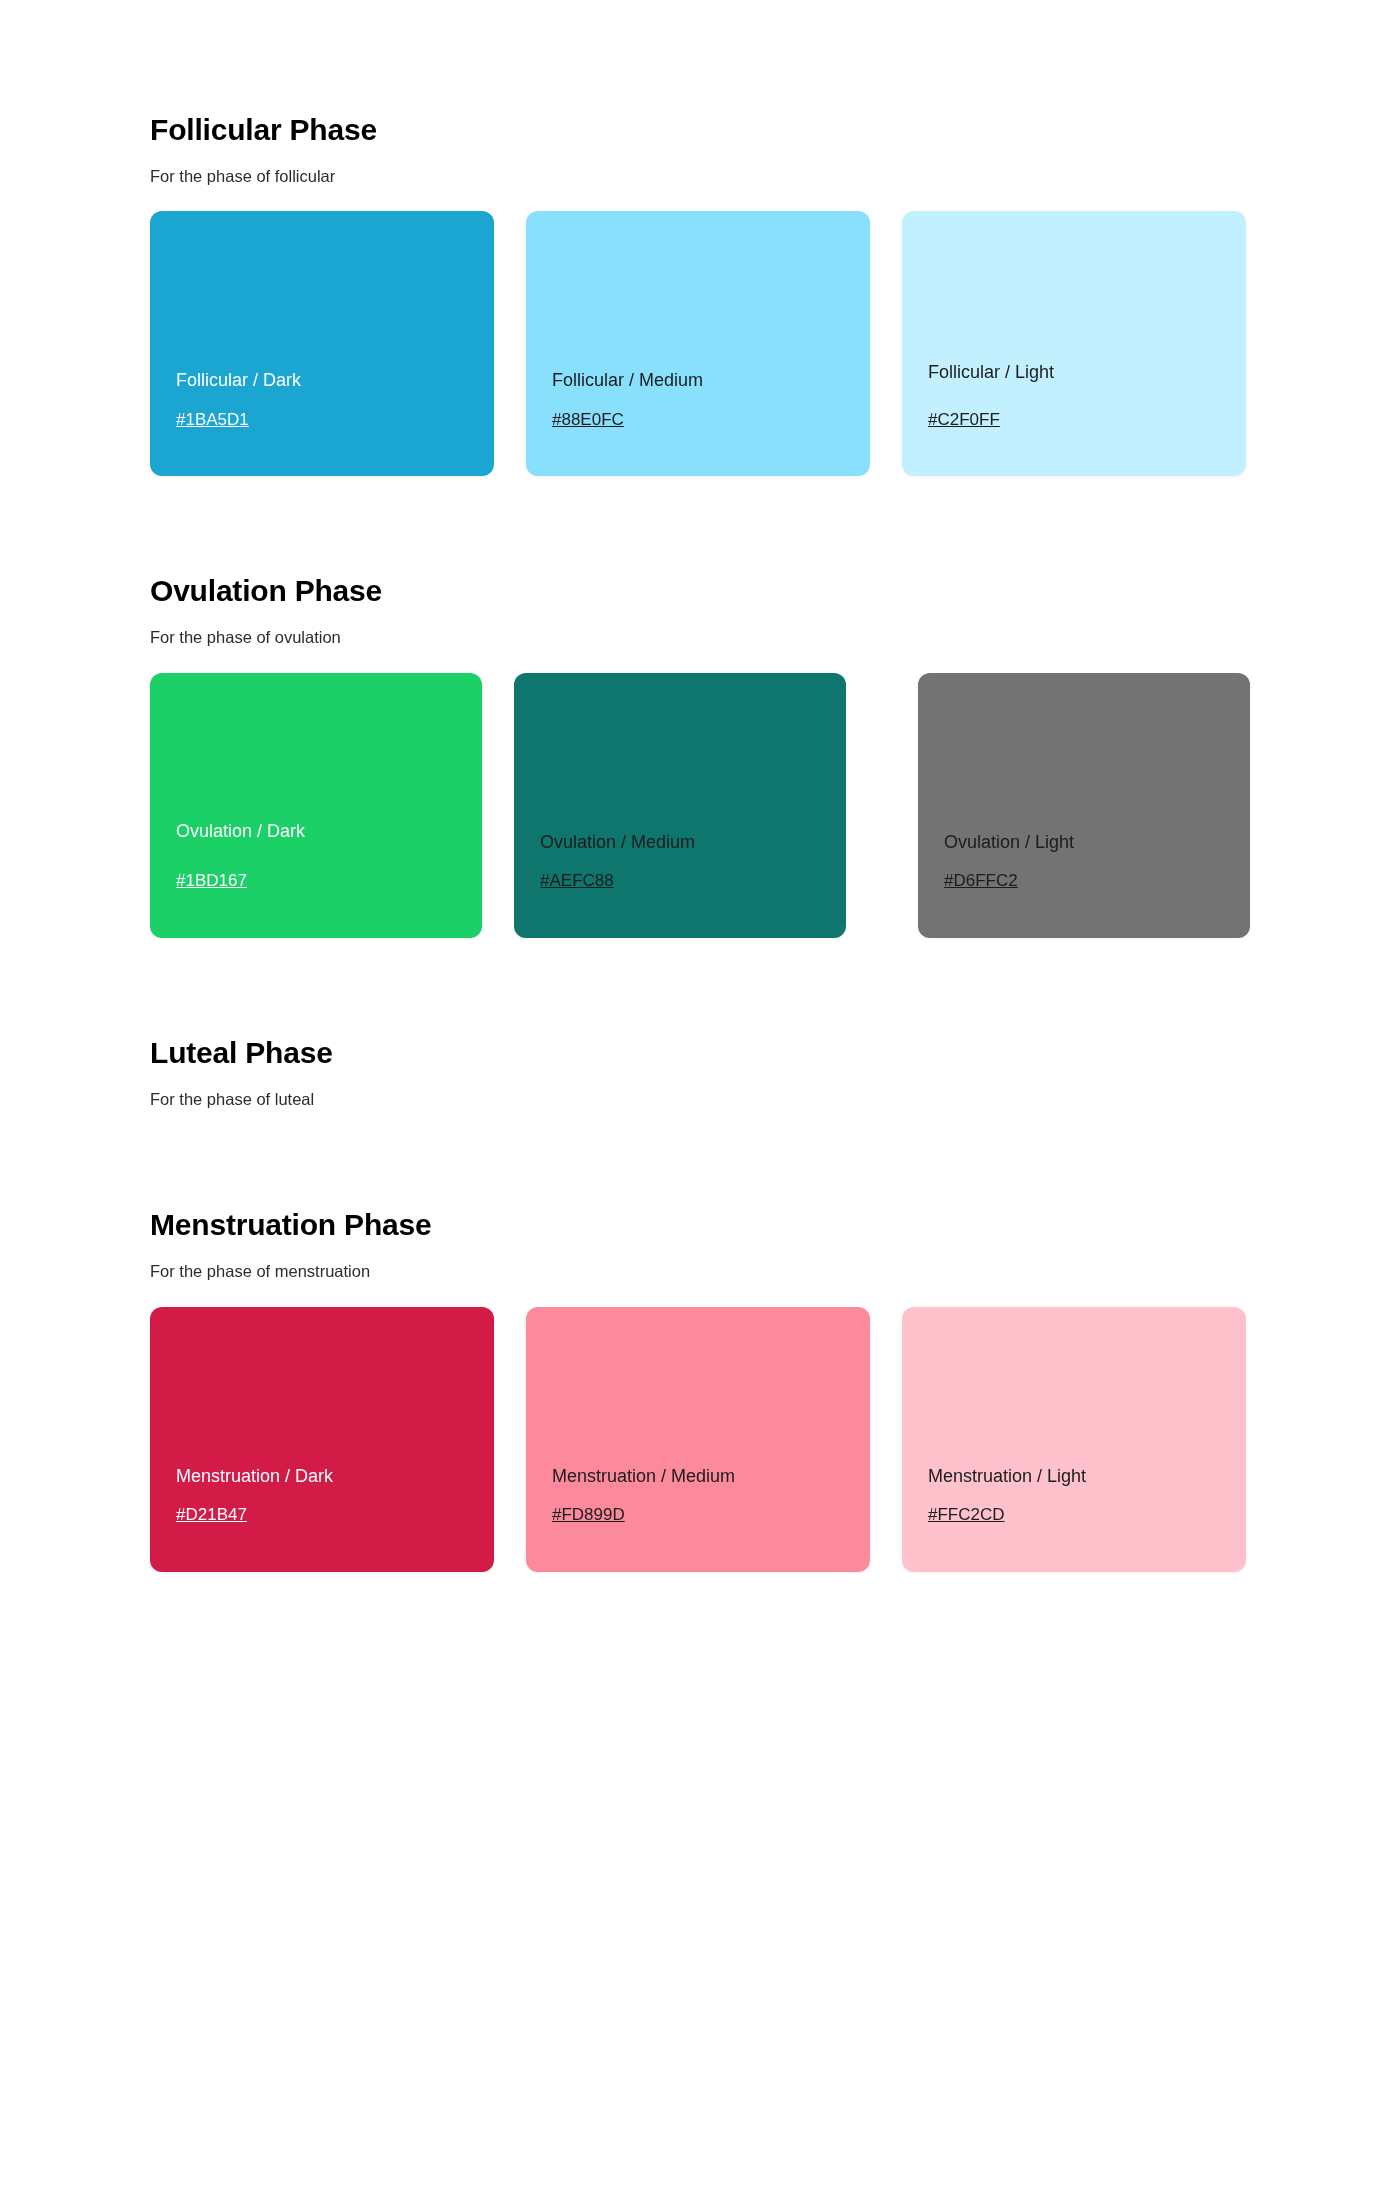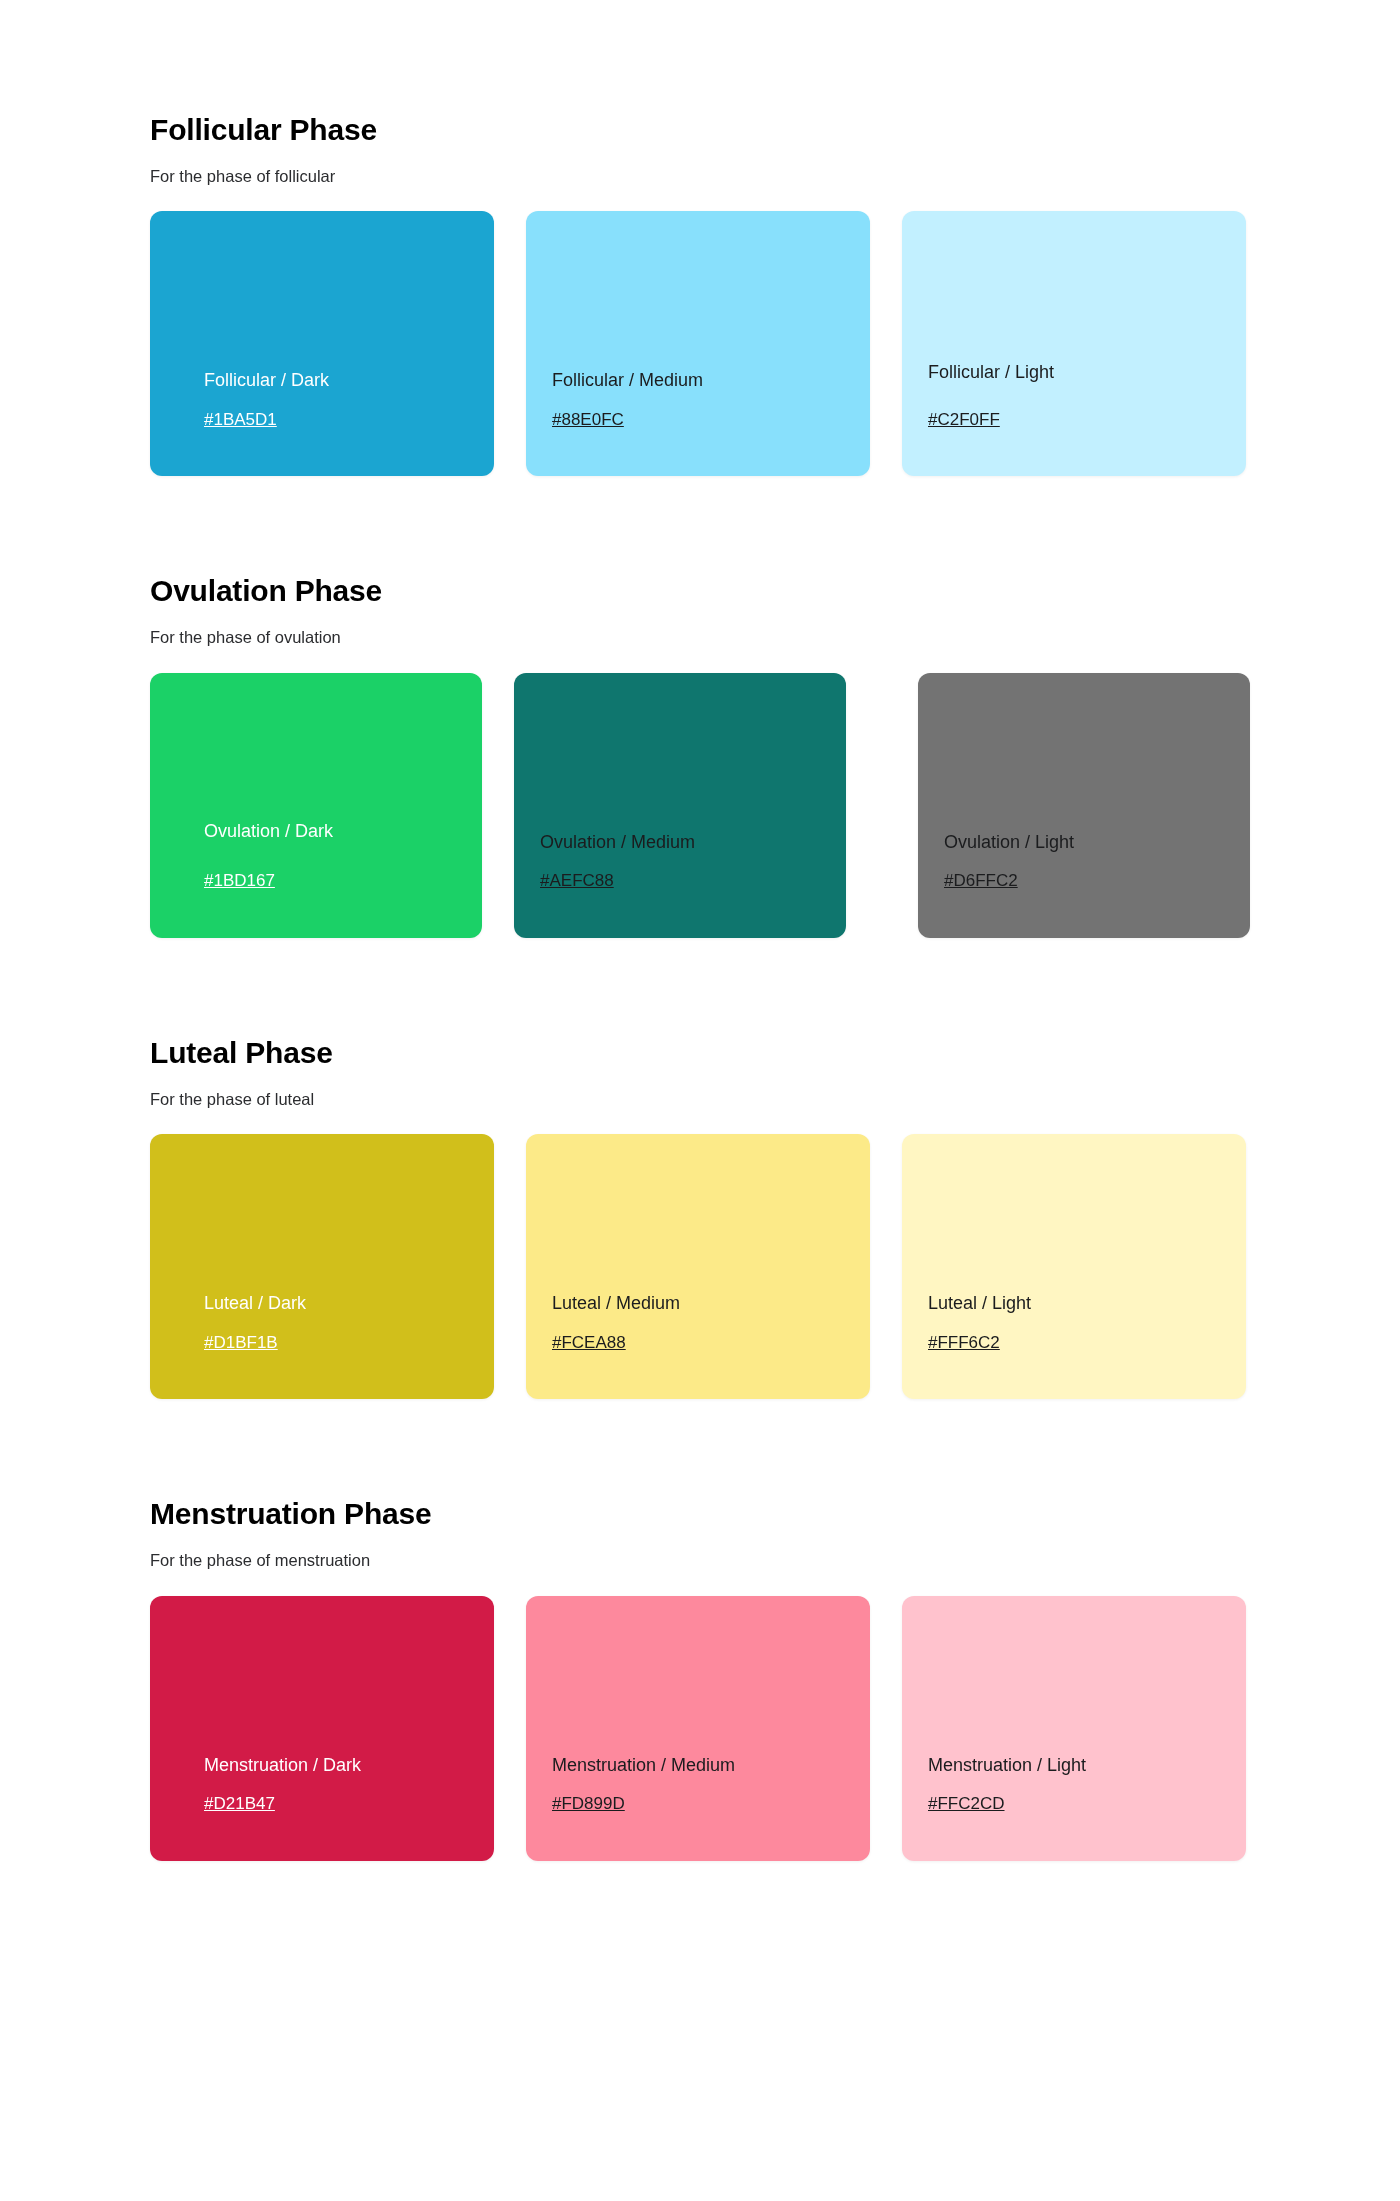--- a/index.html
+++ b/index.html
@@ -77,21 +77,21 @@
   }
 
   .swatch-hex {
     font-size:17px;
     font-weight:400;
     line-height:1.2;
     text-decoration:underline;
   }
 
   .on-dark .swatch-name,
-  .on-dark .swatch-hex { color:#ffffff;margin-left:28px; }
+  .on-dark .swatch-hex { color:#ffffff; }
 
   .on-light .swatch-name,
   .on-light .swatch-hex { color:#1b1c1e; }
 </style>
 </head>
 <body style="background: rgb(255, 255, 255);">
 
 <div class="page">
   <div class="sections">
 
@@ -129,34 +129,20 @@
         <div class="swatch on-light" style="background-color: #737373; margin-left: 40px;">
           <span class="swatch-name">Ovulation / Light</span>
           <span class="swatch-hex">#D6FFC2</span>
         </div>
       </div>
     </section>
 
     <section class="section">
       <h2 class="section-title">Luteal Phase</h2>
       <p class="section-subtitle">For the phase of luteal</p>
-      <div class="swatch-row">
-        <div class="swatch on-dark" style="background-color: rgb(209, 191, 27);">
-          <span class="swatch-name">Luteal / Dark</span>
-          <span class="swatch-hex">#D1BF1B</span>
-        </div>
-        <div class="swatch on-light" style="background-color: rgb(252, 234, 136);">
-          <span class="swatch-name">Luteal / Medium</span>
-          <span class="swatch-hex">#FCEA88</span>
-        </div>
-        <div class="swatch on-light" style="background-color: rgb(255, 246, 194);">
-          <span class="swatch-name">Luteal / Light</span>
-          <span class="swatch-hex">#FFF6C2</span>
-        </div>
-      </div>
     </section>
 
     <section class="section">
       <h2 class="section-title">Menstruation Phase</h2>
       <p class="section-subtitle">For the phase of menstruation</p>
       <div class="swatch-row">
         <div class="swatch on-dark" style="background-color: rgb(210, 27, 71);">
           <span class="swatch-name">Menstruation / Dark</span>
           <span class="swatch-hex">#D21B47</span>
         </div>

